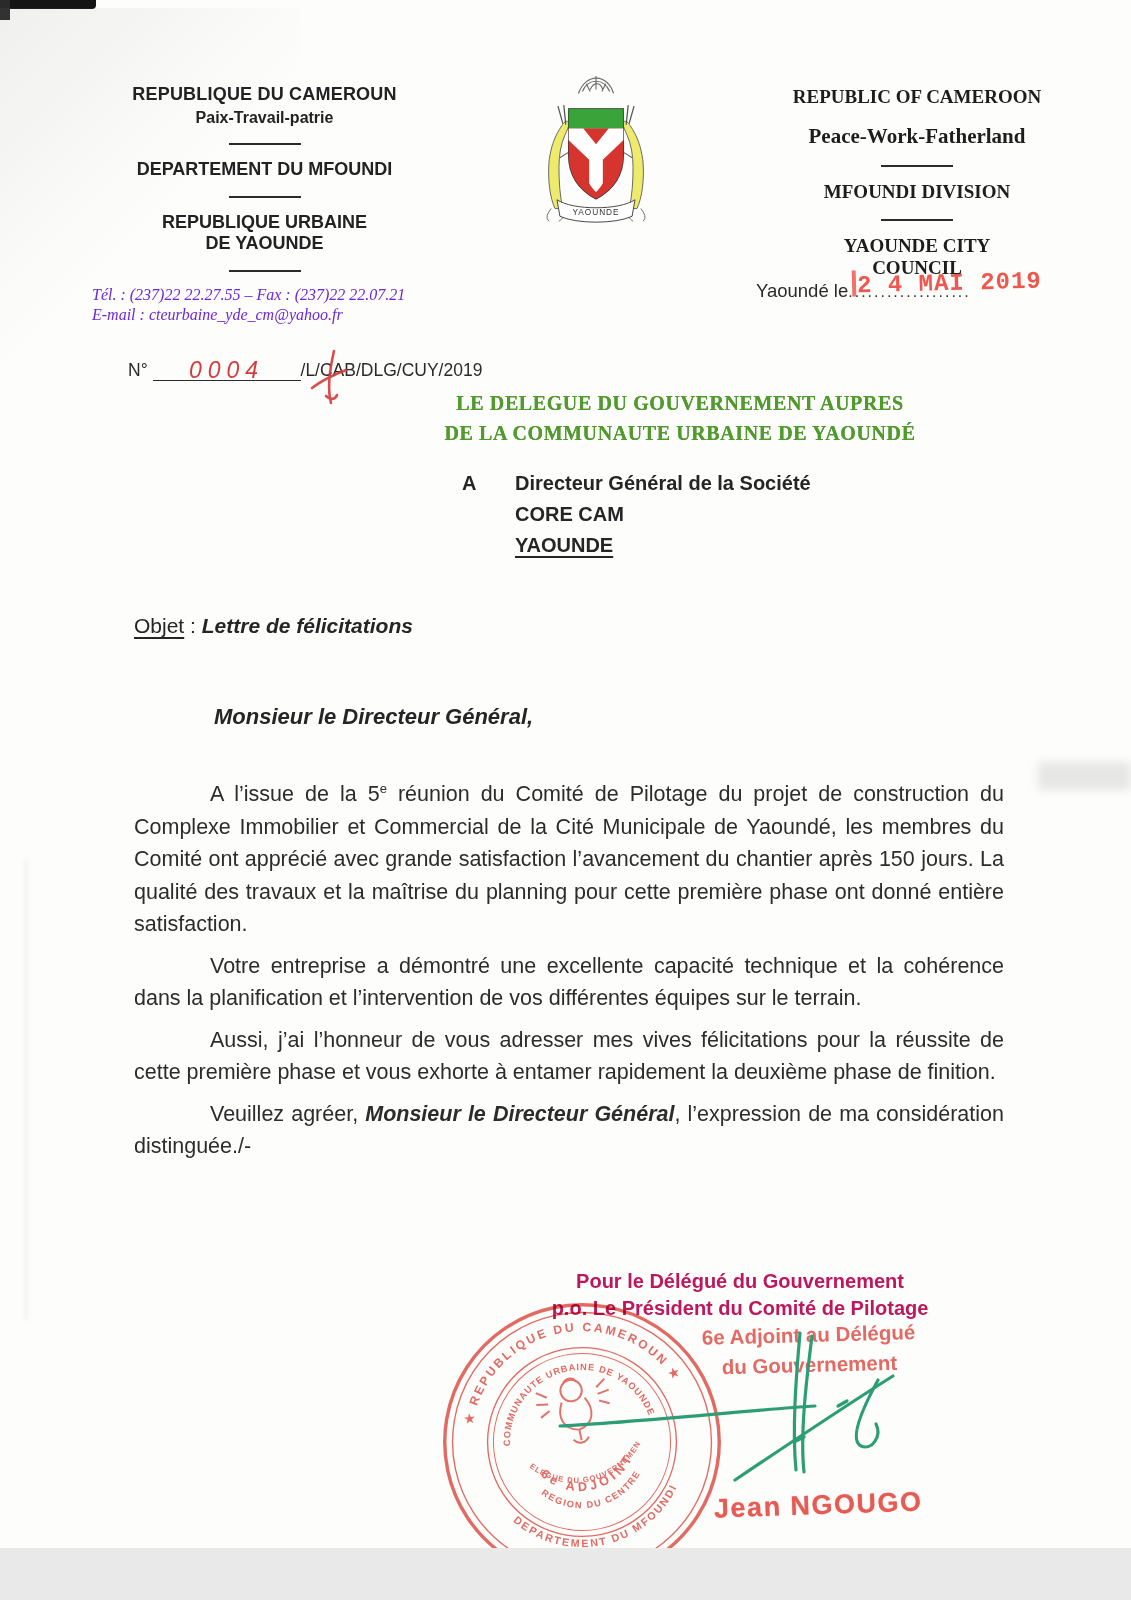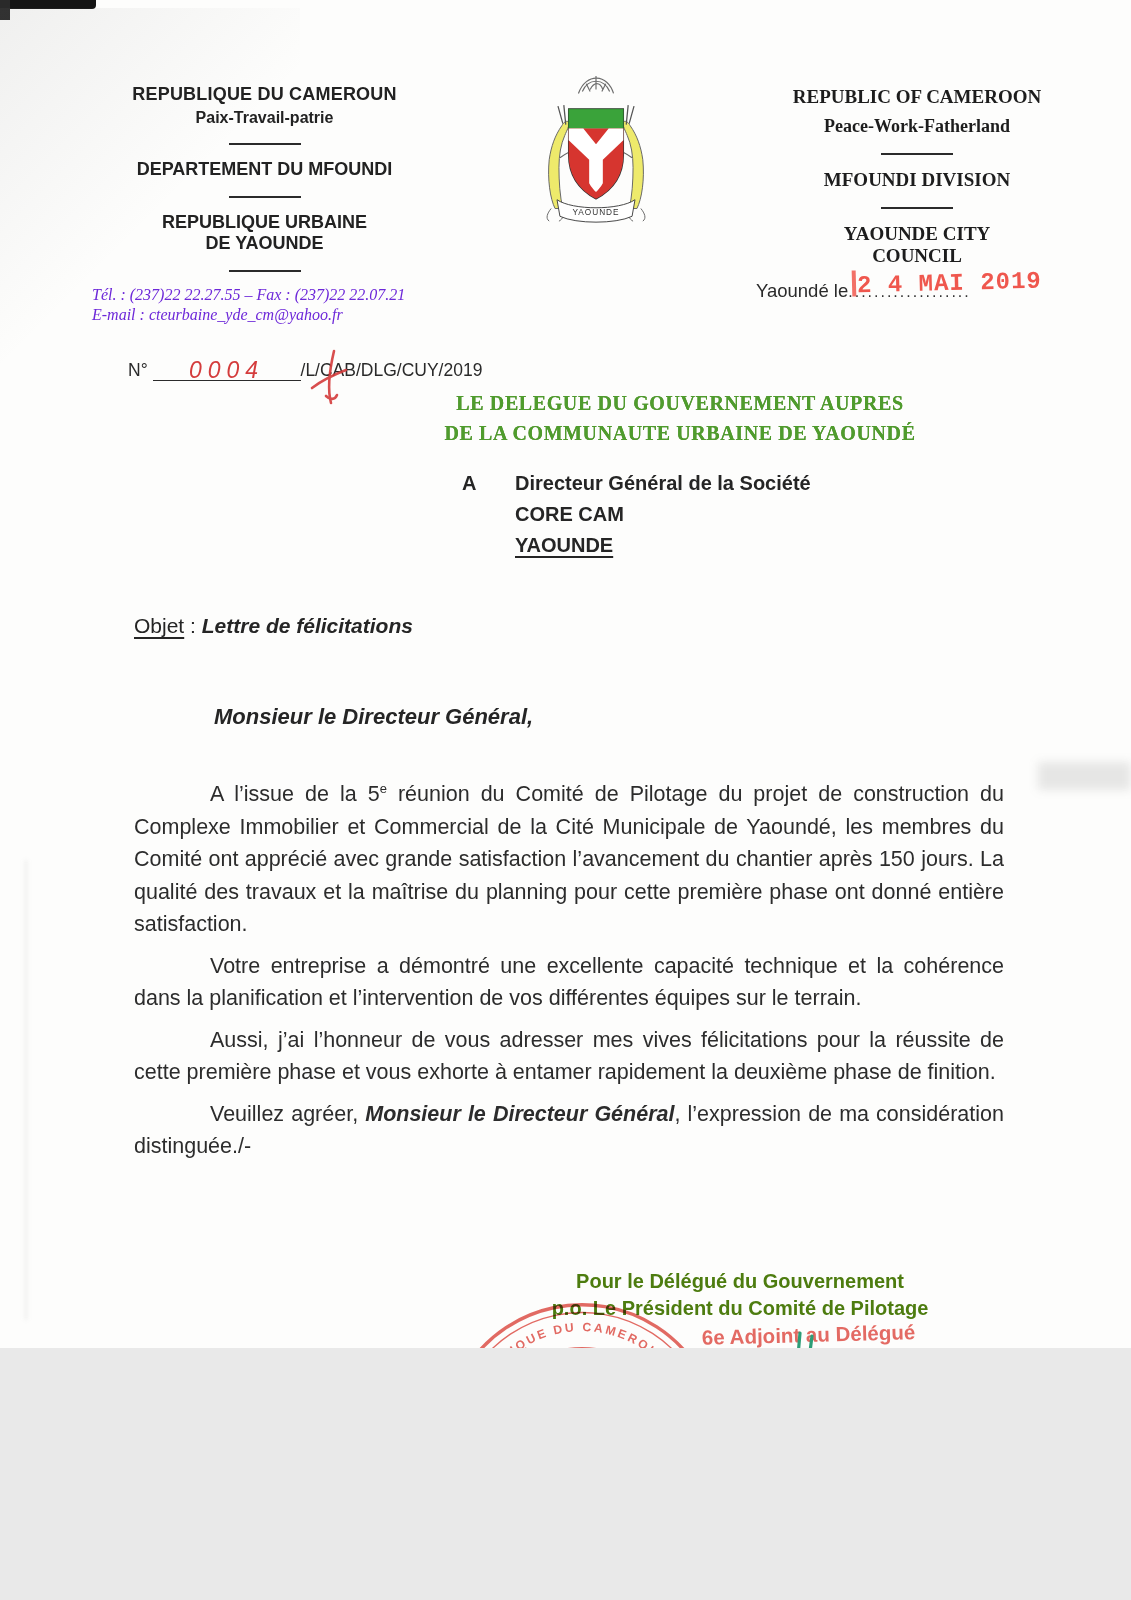--- a/index.html
+++ b/index.html
@@ -5,21 +5,21 @@
   :root{
     --ink:#2e2e2e;
     --title_green:#4f9c2d;
     --stamp_red:#e0564e;
     --date_red:#ee4a40;
     --pen_green:#2d9d77;
     --hand_red:#d43c3c;
   }
   html,body{margin:0;padding:0;background:#e9e9e9;}
   .page{
-    position:relative;width:1131px;height:1348px;margin:0 auto;
+    position:relative;width:1131px;height:1548px;margin:0 auto;
     background:#fdfdfc;overflow:hidden;
     font-family:"Liberation Sans",sans-serif;color:var(--ink);
   }
   
   .art-topbar{position:absolute;left:0;top:0;width:96px;height:9px;background:#141414;border-radius:0 0 4px 0;}
   .art-topnub{position:absolute;left:0;top:0;width:10px;height:20px;background:#2a2a2a;}
   .art-corner{position:absolute;left:0;top:8px;width:300px;height:360px;
     background:linear-gradient(135deg,rgba(120,120,120,.10),rgba(120,120,120,0) 55%);pointer-events:none;}
   .art-smudge-right{position:absolute;left:1038px;top:762px;width:93px;height:28px;background:rgba(90,90,90,.14);filter:blur(5px);}
   .art-fold-left{position:absolute;left:24px;top:860px;width:4px;height:460px;background:rgba(100,100,100,.07);filter:blur(2px);}
@@ -31,21 +31,21 @@
   .hdr-left .l1{font-size:18px;letter-spacing:.2px;}
   .hdr-left .l2{font-size:16px;margin-top:4px;}
   .hdr-left .l3{font-size:18px;}
   .hdr-rule{width:72px;border-top:2px solid #2b2b2b;margin:16px auto 14px auto;height:0;}
   .hdr-contact{font-family:"Liberation Serif",serif;font-style:italic;font-weight:normal;
     font-size:16px;text-align:left;margin-top:14px;color:#6d28d9;white-space:nowrap;}
   .hdr-contact .mail{margin-top:2px;}
   .hdr-right{position:absolute;left:752px;top:86px;width:330px;text-align:center;
     font-family:"Liberation Serif",serif;font-weight:bold;color:#1d1d1d;}
   .hdr-right .l1{font-size:19px;}
-  .hdr-right .l2{font-size:18px;margin-top:8px;}
+  .hdr-right .l2{font-size:21px;margin-top:16px;}
   .hdr-right .l3{font-size:19px;}
   .coat{position:absolute;left:518px;top:60px;width:156px;height:180px;}
 
   
   .dateline{position:absolute;left:756px;top:280px;font-size:18.5px;color:#2a2a2a;white-space:nowrap;}
   .dateline .dots{letter-spacing:2px;font-size:16px;color:#333;}
   .date-stamp{position:absolute;left:852px;top:268px;transform:rotate(-1.5deg);
     font-family:"Liberation Mono",monospace;font-weight:bold;font-size:24px;
     color:var(--date_red);letter-spacing:1px;white-space:nowrap;opacity:.92;}
   .date-stamp::before{content:"";display:inline-block;width:4px;height:26px;background:var(--date_red);
@@ -77,21 +77,21 @@
 
   
   .body-text{position:absolute;left:134px;top:778px;width:870px;font-size:21.5px;line-height:32.5px;
     text-align:justify;color:#2c2c2c;}
   .body-text p{margin:0 0 9px 0;text-indent:76px;}
   .body-text sup{font-size:13px;vertical-align:super;line-height:0;}
   .bi{font-weight:bold;font-style:italic;}
 
   
   .sig-head{position:absolute;left:520px;top:1268px;width:440px;text-align:center;
-    font-size:20px;font-weight:bold;line-height:27px;color:#4d7c0f;}
+    font-size:20px;font-weight:bold;line-height:27px;color:#be185d;}
   .sig-role{position:absolute;left:664px;top:1320px;width:290px;text-align:center;
     font-size:20.5px;font-weight:bold;line-height:30px;color:var(--stamp_red);
     transform:rotate(-1.5deg);opacity:.88;}
   .sig-name{position:absolute;left:714px;top:1490px;font-size:27px;font-weight:bold;
     color:#e3453c;letter-spacing:1.5px;transform:rotate(-2deg);opacity:.88;
     text-shadow:0 0 1px rgba(227,69,60,.7);}
   .round-stamp{position:absolute;left:436px;top:1296px;width:292px;height:292px;
     mix-blend-mode:multiply;opacity:.88;}
   .pen-sig{position:absolute;left:500px;top:1318px;width:420px;height:280px;overflow:visible;}
   .stamp-txt{fill:var(--stamp_red);font-family:"Liberation Sans",sans-serif;font-weight:bold;}

